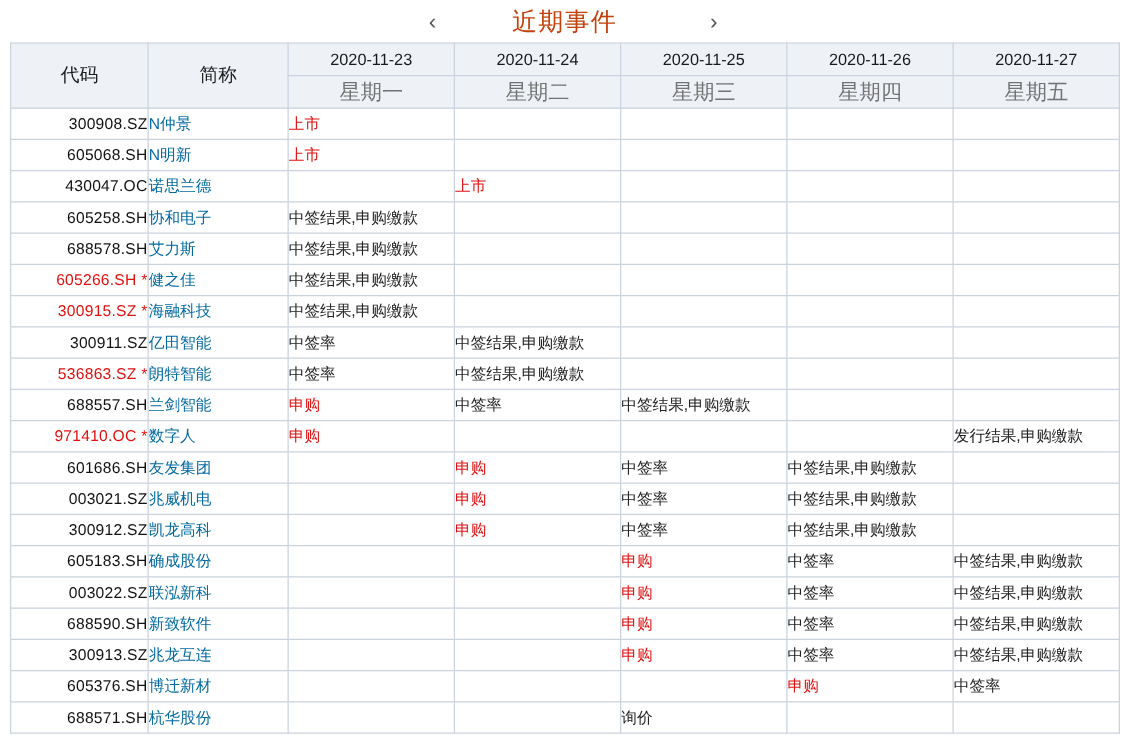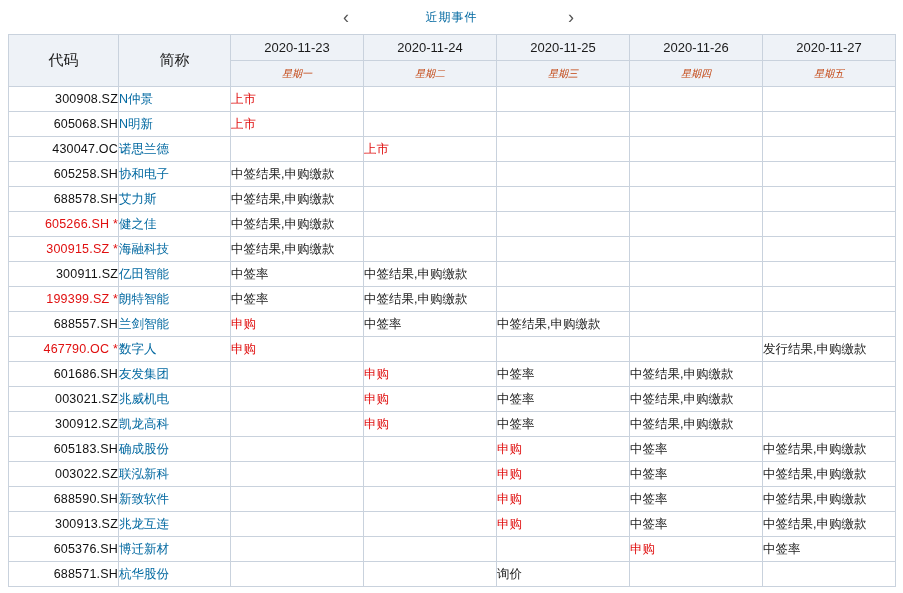--- a/index.html
+++ b/index.html
@@ -25,22 +25,22 @@
 
   
   .header {
     height: 34px;
     display: flex;
     align-items: center;
     justify-content: center;
     position: relative;
   }
   .header-title {
-    font-size: 12px;
-    color: #0369a1;
+    font-size: 20px;
+    color: #c2410c;
     letter-spacing: 1px;
   }
   .nav-arrow {
     position: absolute;
     top: 50%;
     transform: translateY(-50%);
     width: 26px;
     height: 22px;
     display: flex;
     align-items: center;
@@ -76,24 +76,23 @@
     font-size: 15px;
     height: 50px;
   }
   th.date-cell {
     height: 25px;
     font-size: 13px;
     font-weight: bold;
   }
   th.weekday-cell {
     height: 25px;
-    font-size: 10px;
+    font-size: 17px;
     font-weight: normal;
-    color: #c2410c;
-    font-style: italic;
+    color: #737373;
   }
   tbody td {
     height: 24px;
     font-size: 12.5px;
   }
   td.code {
     text-align: right;
     color: #111;
     letter-spacing: 0.2px;
   }
@@ -227,39 +226,39 @@
         <tr>
           <td class="code">300911.SZ</td>
           <td class="name">亿田智能</td>
           <td class="ev">中签率</td>
           <td class="ev">中签结果,申购缴款</td>
           <td class="ev"></td>
           <td class="ev"></td>
           <td class="ev"></td>
         </tr>
         <tr>
-          <td class="code starred">199399.SZ *</td>
+          <td class="code starred">536863.SZ *</td>
           <td class="name">朗特智能</td>
           <td class="ev">中签率</td>
           <td class="ev">中签结果,申购缴款</td>
           <td class="ev"></td>
           <td class="ev"></td>
           <td class="ev"></td>
         </tr>
         <tr>
           <td class="code">688557.SH</td>
           <td class="name">兰剑智能</td>
           <td class="ev hot">申购</td>
           <td class="ev">中签率</td>
           <td class="ev">中签结果,申购缴款</td>
           <td class="ev"></td>
           <td class="ev"></td>
         </tr>
         <tr>
-          <td class="code starred">467790.OC *</td>
+          <td class="code starred">971410.OC *</td>
           <td class="name">数字人</td>
           <td class="ev hot">申购</td>
           <td class="ev"></td>
           <td class="ev"></td>
           <td class="ev"></td>
           <td class="ev">发行结果,申购缴款</td>
         </tr>
         <tr>
           <td class="code">601686.SH</td>
           <td class="name">友发集团</td>

